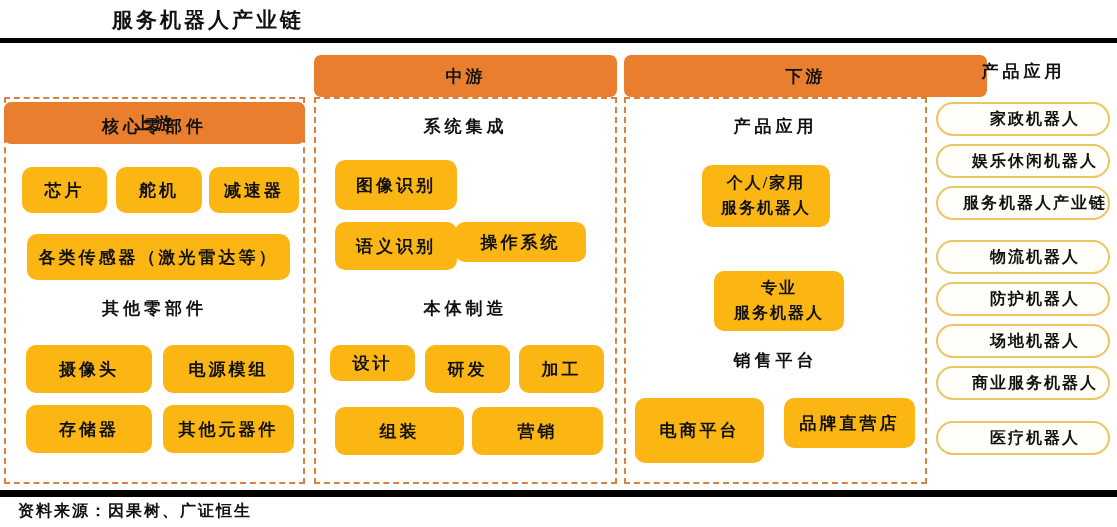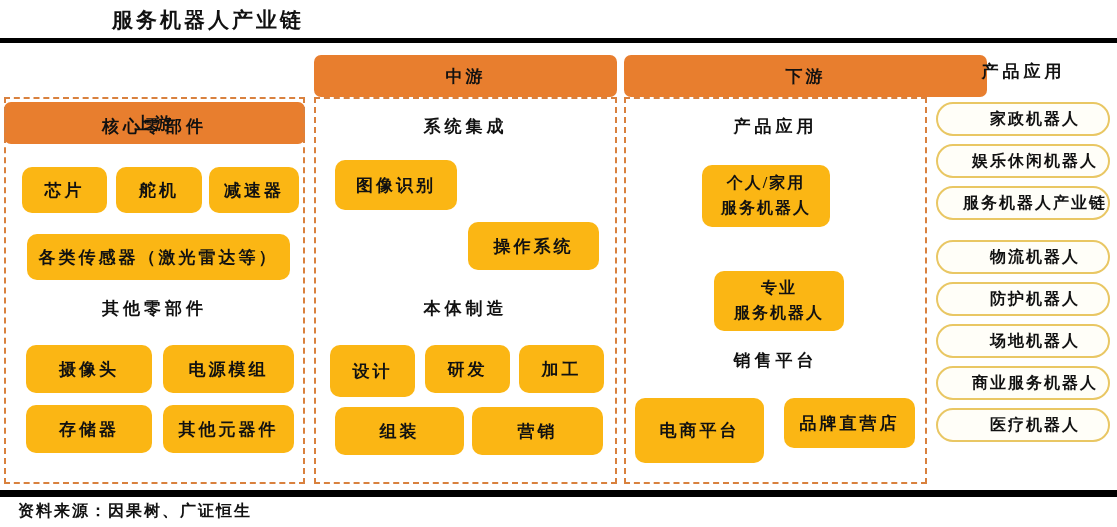--- a/index.html
+++ b/index.html
@@ -61,23 +61,24 @@
     <div class="node" style="left:20px;top:246px;width:126px;height:48px">摄像头</div>
     <div class="node" style="left:157px;top:246px;width:131px;height:48px">电源模组</div>
     <div class="node" style="left:20px;top:306px;width:126px;height:48px">存储器</div>
     <div class="node" style="left:157px;top:306px;width:131px;height:48px">其他元器件</div>
   </div>
 
   <div class="col-header hdr-mid">中游</div>
   <div class="panel panel-mid">
     <div class="section-label" style="top:16px">系统集成</div>
     <div class="node" style="left:19px;top:61px;width:122px;height:50px">图像识别</div>
-    <div class="node" style="left:152px;top:123px;width:131px;height:48px">操作系统</div>
+    <div class="node" style="left:19px;top:123px;width:122px;height:48px">语义识别</div>
+    <div class="node" style="left:139px;top:123px;width:131px;height:40px">操作系统</div>
     <div class="section-label" style="top:198px">本体制造</div>
-    <div class="node" style="left:14px;top:246px;width:85px;height:52px">设计</div>
+    <div class="node" style="left:14px;top:246px;width:85px;height:36px">设计</div>
     <div class="node" style="left:109px;top:246px;width:85px;height:48px">研发</div>
     <div class="node" style="left:203px;top:246px;width:85px;height:48px">加工</div>
     <div class="node" style="left:19px;top:308px;width:129px;height:48px">组装</div>
     <div class="node" style="left:156px;top:308px;width:131px;height:48px">营销</div>
   </div>
 
   <div class="col-header hdr-down">下游</div>
   <div class="panel panel-down">
     <div class="section-label" style="top:16px">产品应用</div>
     <div class="node two-line" style="left:76px;top:66px;width:128px;height:62px">个人/家用
@@ -90,18 +91,18 @@
   </div>
 
   <div class="apps-header">产品应用</div>
   <div class="app-box" style="top:102px">家政机器人</div>
   <div class="app-box" style="top:144px">娱乐休闲机器人</div>
   <div class="app-box" style="top:186px">服务机器人产业链</div>
   <div class="app-box" style="top:240px">物流机器人</div>
   <div class="app-box" style="top:282px">防护机器人</div>
   <div class="app-box" style="top:324px">场地机器人</div>
   <div class="app-box" style="top:366px">商业服务机器人</div>
-  <div class="app-box" style="top:408px">医疗机器人</div>
+  <div class="app-box" style="top:421px">医疗机器人</div>
 
   <div class="bottom-rule"></div>
   <div class="source-note">资料来源：因果树、广证恒生</div>
 
 </div>
 
 </body></html>

